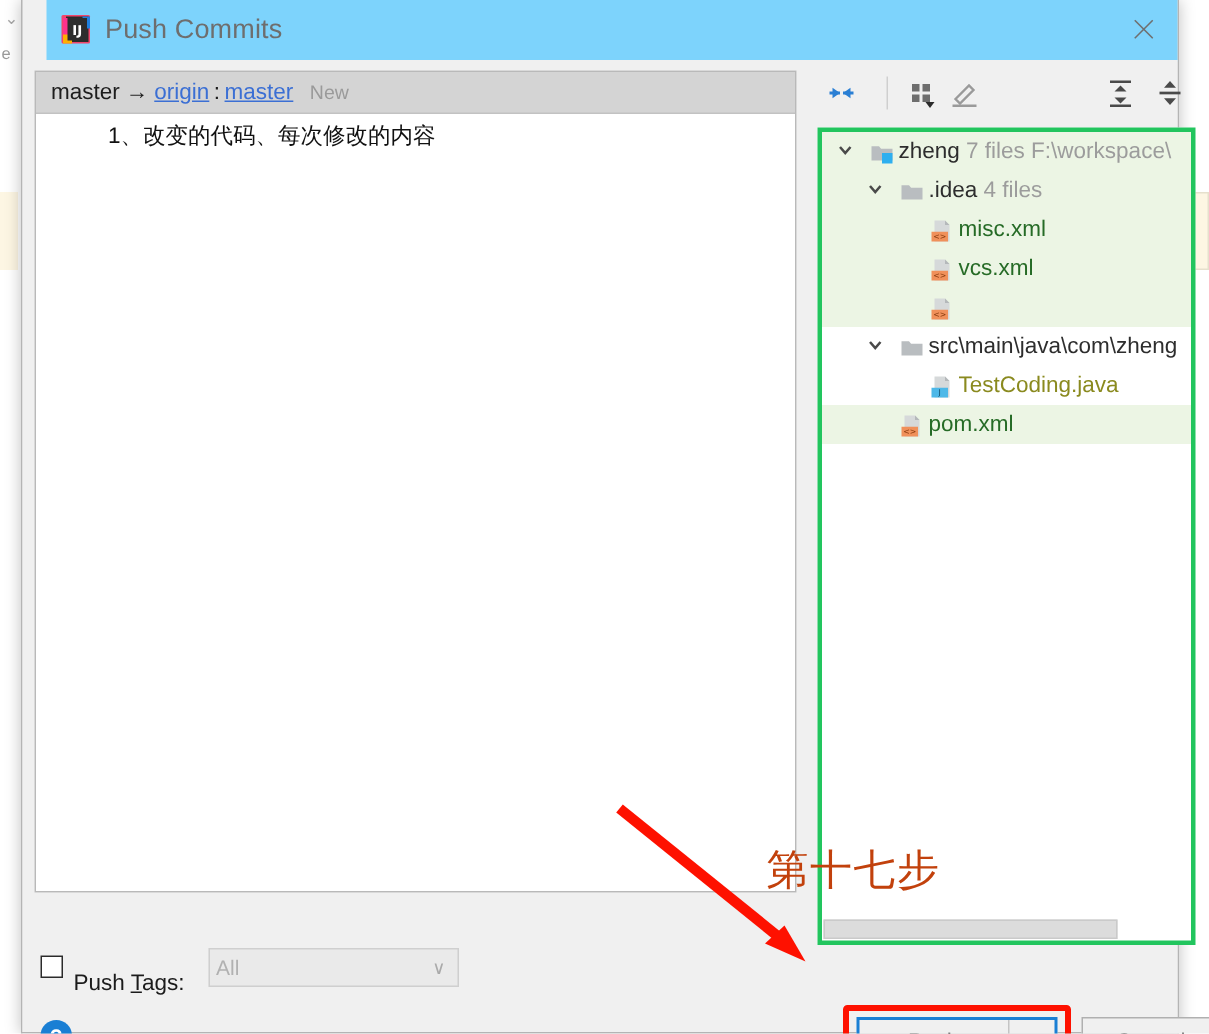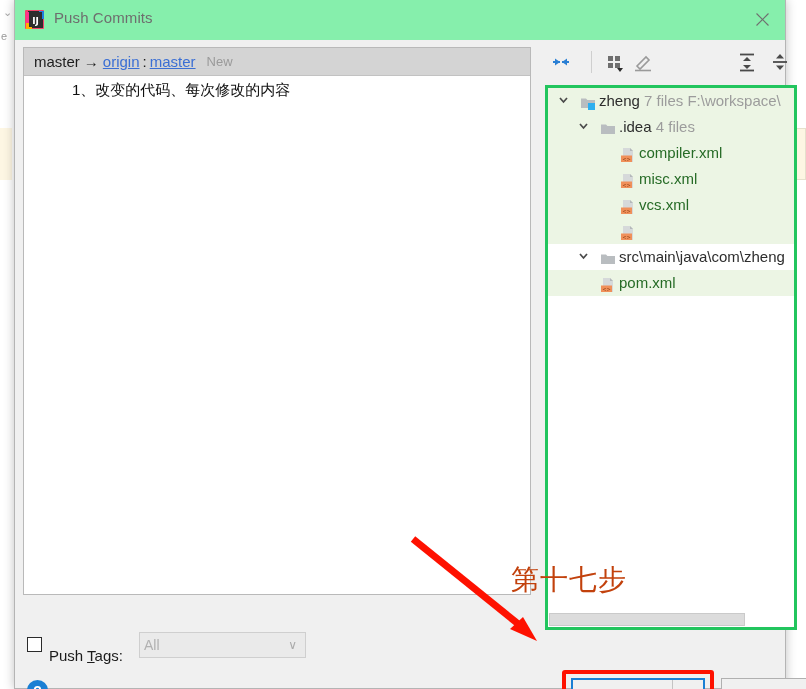--- a/index.html
+++ b/index.html
@@ -19,26 +19,27 @@
 
   
   #dialog{
     position:absolute;left:14px;top:0;width:772px;height:689px;
     background:#f0f0f0;
     border:1px solid #b4b4b4;border-top:none;
     box-sizing:border-box;
     box-shadow:0 0 10px rgba(0,0,0,.25);
   }
   #titlebar{
-    position:relative;height:40px;background:#86efac;
+    position:relative;height:40px;background:#7dd3fc;
     border-bottom:1px solid #e2e2e2;
+    margin-left:16px;
   }
   #app-icon{position:absolute;left:9px;top:9px;width:21px;height:21px;}
   #title-text{
-    position:absolute;left:39px;top:9px;font-size:15px;color:#6e6e6e;
+    position:absolute;left:39px;top:9px;font-size:18px;color:#6e6e6e;
     letter-spacing:.1px;
   }
   #close-btn{
     position:absolute;right:0;top:0;width:46px;height:39px;
     display:flex;align-items:center;justify-content:center;
     color:#6f6f6f;font-size:17px;font-weight:300;cursor:pointer;
   }
   #close-btn svg{display:block;}
 
   
@@ -256,29 +257,20 @@
               </svg></span>
             <span class="tlabel" style="left: 71px;"><span>.idea</span><span class="tmeta">  4 files</span></span>
           </div>
           <div class="tree-row green">
             <span class="ticon" style="left: 72px;"><svg width="16" height="16" viewBox="0 0 16 16">
                 <path d="M3 1 h7 l3 3 v11 H3 Z" fill="#d6d9da"></path>
                 <path d="M10 1 l3 3 h-3 Z" fill="#b4b8ba"></path>
                 <rect x="1" y="8.5" width="11" height="6.5" fill="#f0905a"></rect>
                 <text x="6.5" y="13.6" font-family="DejaVu Sans, sans-serif" font-size="5.2" fill="#8a3c10" text-anchor="middle">&lt;&gt;</text>
               </svg></span>
-            <span class="tlabel" style="left: 91px;"><span class="fname-dark">compiler.xml</span></span>
-          </div>
-          <div class="tree-row green">
-            <span class="ticon" style="left: 72px;"><svg width="16" height="16" viewBox="0 0 16 16">
-                <path d="M3 1 h7 l3 3 v11 H3 Z" fill="#d6d9da"></path>
-                <path d="M10 1 l3 3 h-3 Z" fill="#b4b8ba"></path>
-                <rect x="1" y="8.5" width="11" height="6.5" fill="#f0905a"></rect>
-                <text x="6.5" y="13.6" font-family="DejaVu Sans, sans-serif" font-size="5.2" fill="#8a3c10" text-anchor="middle">&lt;&gt;</text>
-              </svg></span>
             <span class="tlabel" style="left: 91px;"><span class="fname-dark">misc.xml</span></span>
           </div>
           <div class="tree-row green">
             <span class="ticon" style="left: 72px;"><svg width="16" height="16" viewBox="0 0 16 16">
                 <path d="M3 1 h7 l3 3 v11 H3 Z" fill="#d6d9da"></path>
                 <path d="M10 1 l3 3 h-3 Z" fill="#b4b8ba"></path>
                 <rect x="1" y="8.5" width="11" height="6.5" fill="#f0905a"></rect>
                 <text x="6.5" y="13.6" font-family="DejaVu Sans, sans-serif" font-size="5.2" fill="#8a3c10" text-anchor="middle">&lt;&gt;</text>
               </svg></span>
             <span class="tlabel" style="left: 91px;"><span class="fname-dark">vcs.xml</span></span>
@@ -292,20 +284,29 @@
               </svg></span>
           </div>
           <div class="tree-row white">
             <span class="twisty" style="left: 28px;"><svg width="11" height="26" viewBox="0 0 11 26">
                 <polyline points="2,10 5.5,14 9,10" fill="none" stroke="#4a4a4a" stroke-width="1.7"></polyline>
               </svg></span>
             <span class="ticon" style="left: 52px;"><svg width="16" height="16" viewBox="0 0 16 16">
                 <path d="M1 3.5 h5 l1.4 1.6 H15 V13 H1 Z" fill="#b9bdc0"></path>
               </svg></span>
             <span class="tlabel" style="left: 71px;"><span>src\main\java\com\zheng</span></span>
+          </div>
+          <div class="tree-row white">
+            <span class="ticon" style="left: 72px;"><svg width="16" height="16" viewBox="0 0 16 16">
+                <path d="M3 1 h7 l3 3 v11 H3 Z" fill="#d6d9da"></path>
+                <path d="M10 1 l3 3 h-3 Z" fill="#b4b8ba"></path>
+                <rect x="1" y="8.5" width="11" height="6.5" fill="#4db8e8"></rect>
+                <text x="6.5" y="13.6" font-family="DejaVu Sans, sans-serif" font-size="5.2" fill="#114a66" text-anchor="middle">J</text>
+              </svg></span>
+            <span class="tlabel" style="left: 91px;"><span class="fname-olive">TestCoding.java</span></span>
           </div>
           <div class="tree-row green">
             <span class="ticon" style="left: 52px;"><svg width="16" height="16" viewBox="0 0 16 16">
                 <path d="M3 1 h7 l3 3 v11 H3 Z" fill="#d6d9da"></path>
                 <path d="M10 1 l3 3 h-3 Z" fill="#b4b8ba"></path>
                 <rect x="1" y="8.5" width="11" height="6.5" fill="#f0905a"></rect>
                 <text x="6.5" y="13.6" font-family="DejaVu Sans, sans-serif" font-size="5.2" fill="#8a3c10" text-anchor="middle">&lt;&gt;</text>
               </svg></span>
             <span class="tlabel" style="left: 71px;"><span class="fname-dark">pom.xml</span></span>
           </div>

